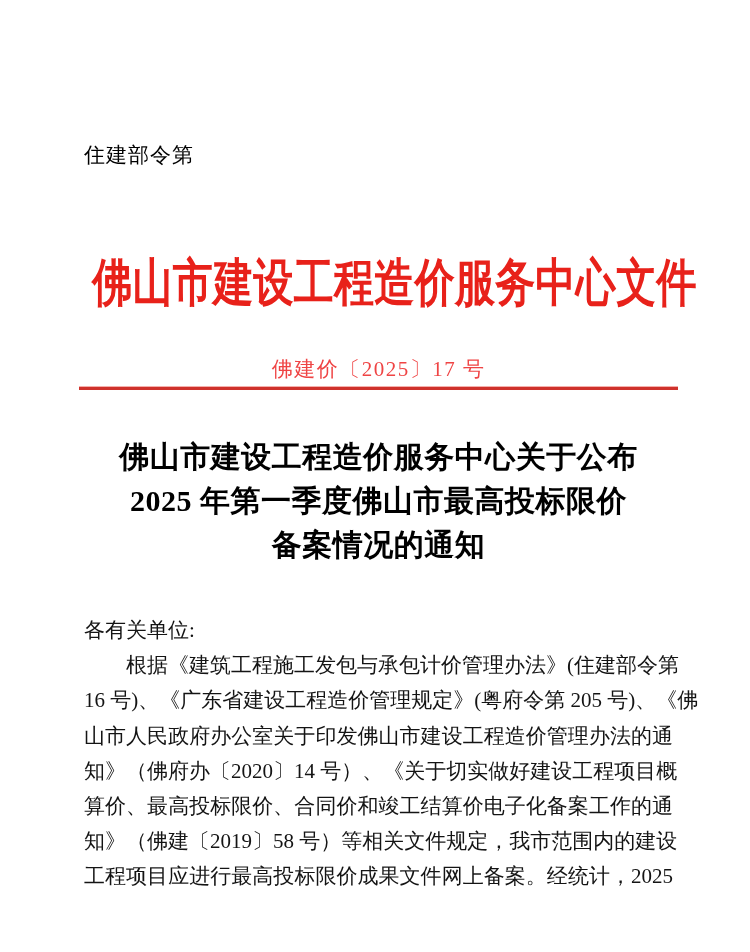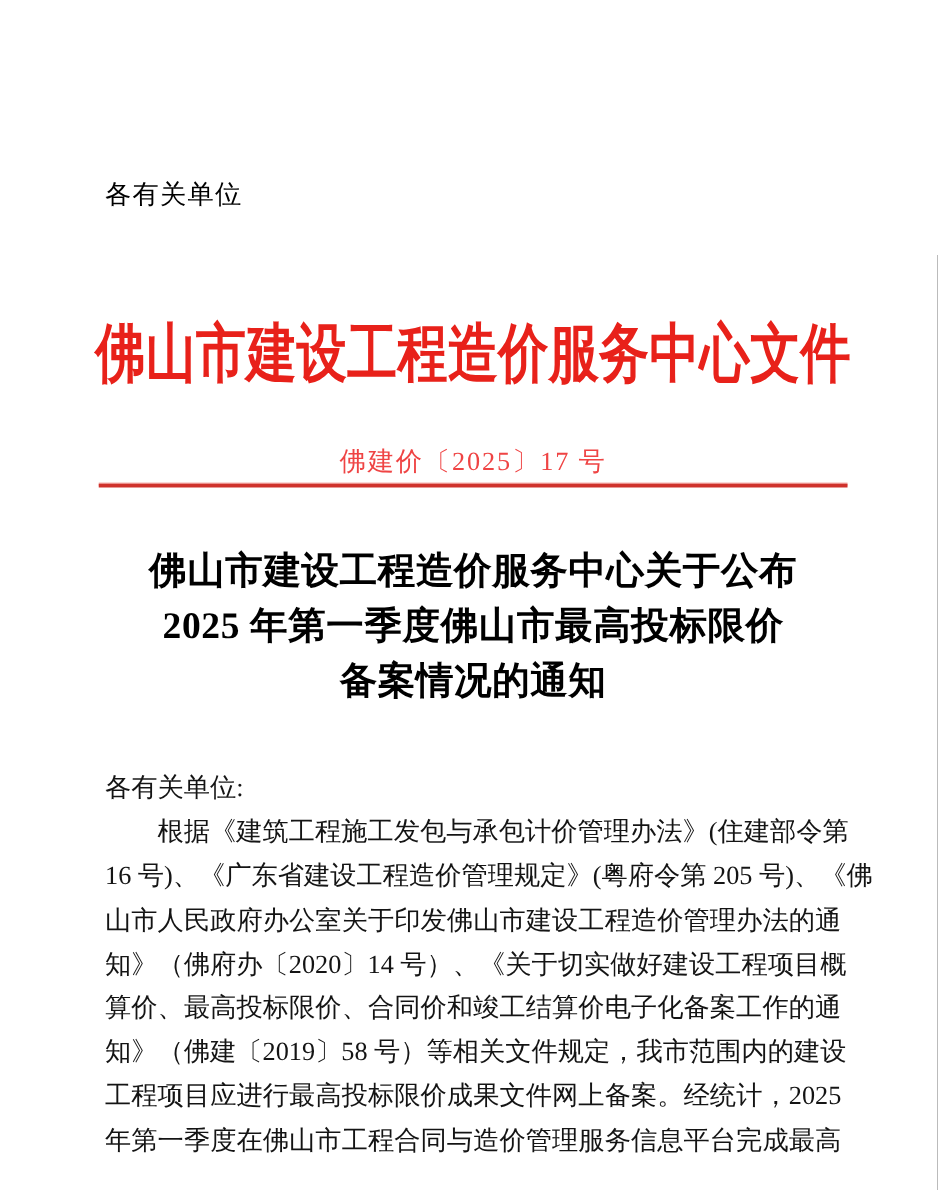--- a/index.html
+++ b/index.html
@@ -16,21 +16,21 @@
     font-family:"Liberation Serif","DejaVu Serif",serif;
     color:var(--ink);
     overflow:hidden;
   }
   .disclosure{
     position:absolute;left:84px;top:141px;
     font-family:"Liberation Sans","DejaVu Sans",sans-serif;
     font-size:21px;letter-spacing:1px;color:#000;
   }
   .agency-title-wrap{
-    position:absolute;left:80px;top:258px;width:597px;
+    position:absolute;left:96px;top:258px;width:597px;
     display:flex;justify-content:center;
   }
   .agency-title{
     font-size:40px;font-weight:700;color:var(--title-red);
     white-space:nowrap;letter-spacing:0.3px;
     transform:scaleY(1.28);transform-origin:center top;
     line-height:1;
   }
   .doc-number{
     position:absolute;left:80px;top:355px;width:597px;
@@ -56,21 +56,21 @@
     text-align-last:justify;
     word-break:break-all;
     white-space:nowrap;
   }
 </style>
 </head>
 <body>
 
 <div class="page">
 
-  <div class="disclosure">各有关单位</div>
+  <div class="disclosure">住建部令第</div>
 
   <div class="agency-title-wrap">
     <div class="agency-title">佛山市建设工程造价服务中心文件</div>
   </div>
 
   <div class="doc-number">佛建价〔2025〕17 号</div>
 
   <div class="red-rule"></div>
 
   <div class="notice-title">
@@ -81,16 +81,15 @@
 
   <div class="body-block">
     <div class="salutation">各有关单位:</div>
     <div class="body-line">　　根据《建筑工程施工发包与承包计价管理办法》(住建部令第</div>
     <div class="body-line">16 号)、《广东省建设工程造价管理规定》(粤府令第 205 号)、《佛</div>
     <div class="body-line">山市人民政府办公室关于印发佛山市建设工程造价管理办法的通</div>
     <div class="body-line">知》（佛府办〔2020〕14 号）、《关于切实做好建设工程项目概</div>
     <div class="body-line">算价、最高投标限价、合同价和竣工结算价电子化备案工作的通</div>
     <div class="body-line">知》（佛建〔2019〕58 号）等相关文件规定，我市范围内的建设</div>
     <div class="body-line">工程项目应进行最高投标限价成果文件网上备案。经统计，2025</div>
-    <div class="body-line">年第一季度在佛山市工程合同与造价管理服务信息平台完成最高</div>
   </div>
 
 </div>
 
 </body></html>

